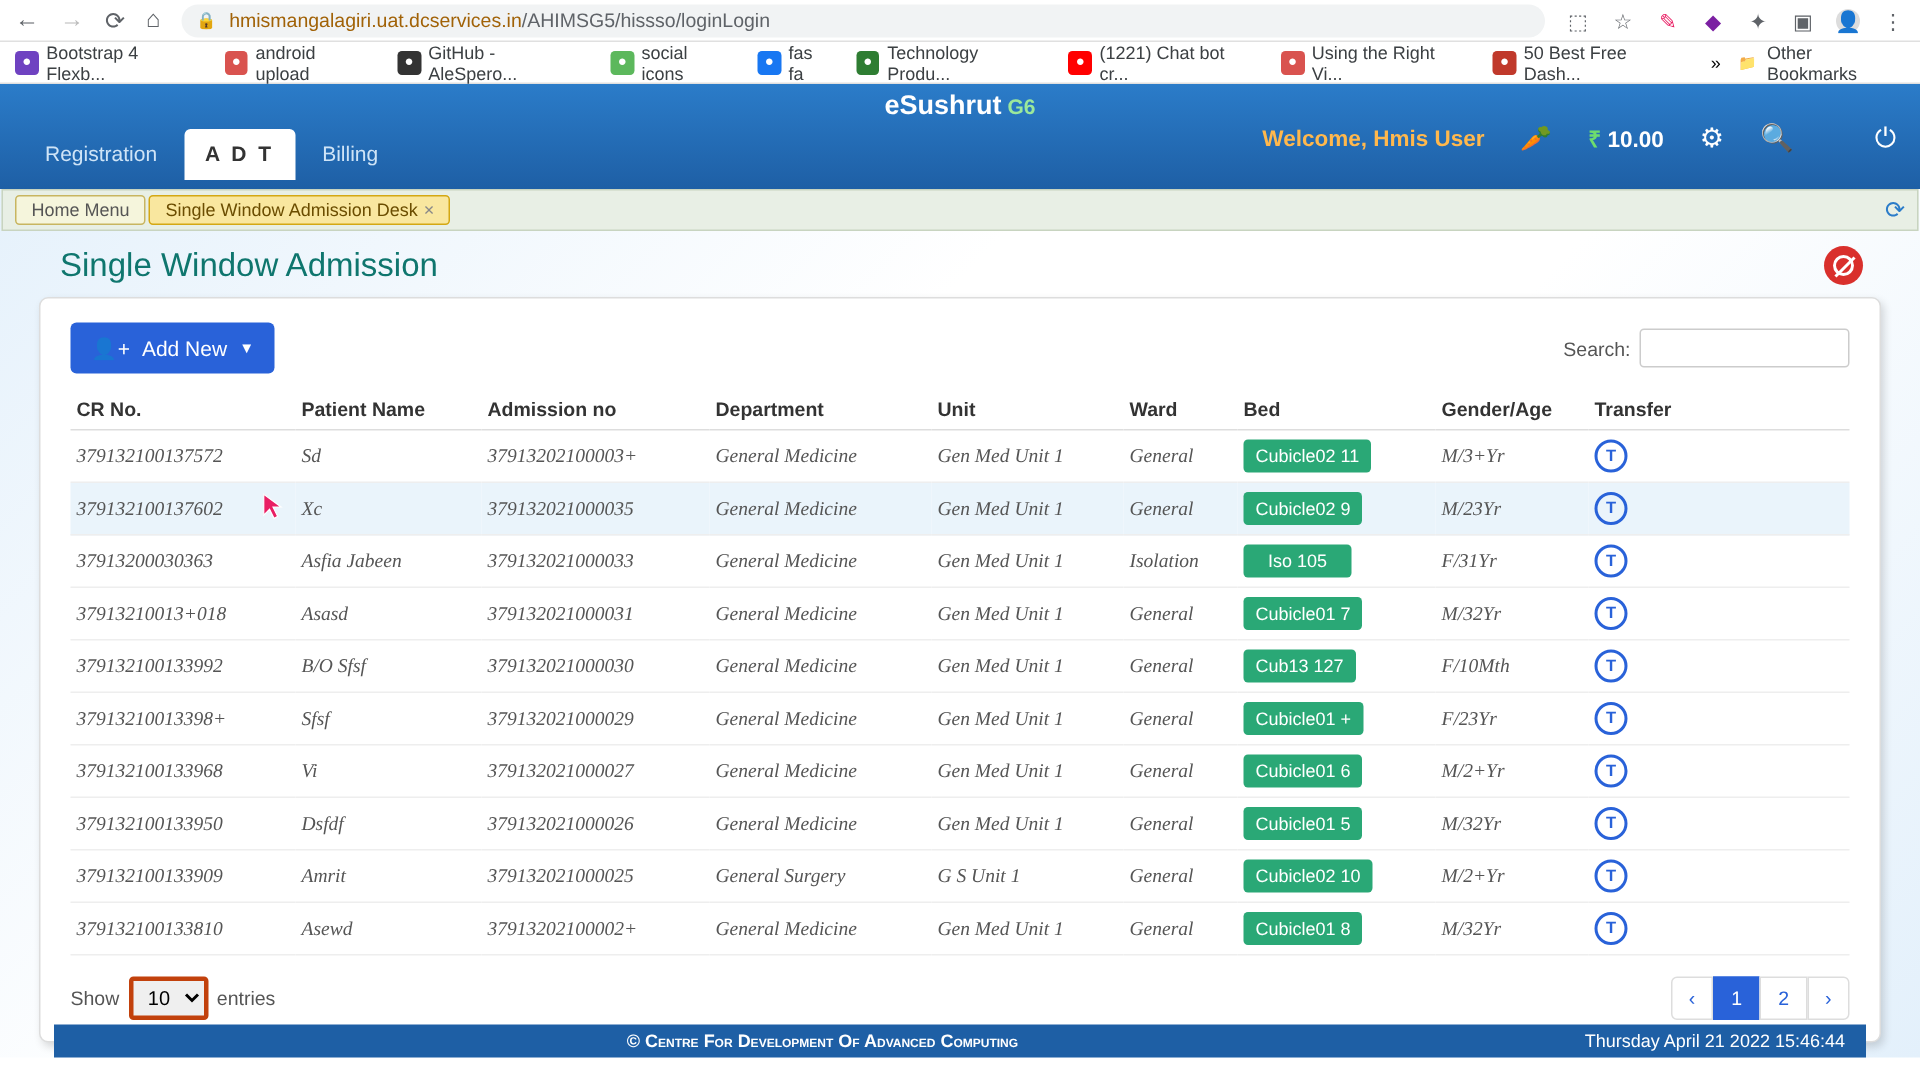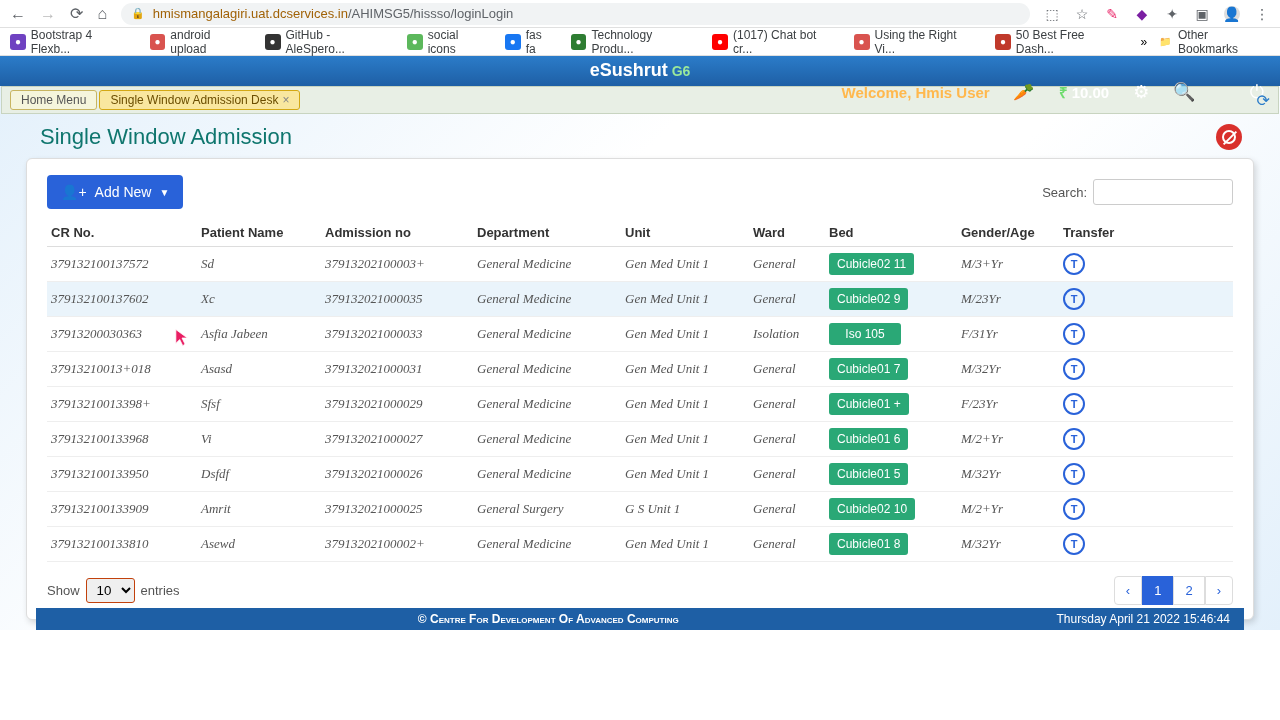--- a/index.html
+++ b/index.html
@@ -63,21 +63,21 @@
 .search-wrap input { border: 1px solid #ccc; border-radius: 3px; height: 26px; width: 140px; padding: 0 6px; }
 
 table.data { width: 100%; border-collapse: collapse; font-size: 13px; }
 table.data th { text-align: left; padding: 6px 4px; color: #333; font-weight: bold; border-bottom: 1px solid #ddd; }
 table.data td { padding: 6px 4px; border-bottom: 1px solid #eee; color: #555; font-family: Georgia, serif; font-style: italic; }
 table.data tr.hover-row td { background: #eaf4fb; }
 .bed-badge { background: #2aa876; color: #fff; padding: 4px 8px; border-radius: 3px; font-style: normal; font-family: Arial; display: inline-block; min-width: 72px; text-align: center; font-size: 12px; }
 .transfer-btn { width: 22px; height: 22px; border: 2px solid #2962d9; border-radius: 50%; display: inline-flex; align-items: center; justify-content: center; color: #2962d9; font-size: 11px; font-weight: bold; font-style: normal; font-family: Arial; cursor: pointer; }
 
 .table-footer { display: flex; align-items: center; margin-top: 14px; font-size: 13px; color: #555; }
-.show-select { border: 1px solid #c2410c; border-radius: 3px; padding: 3px 6px; margin: 0 6px; }
+.show-select { border: 3px solid #c2410c; border-radius: 3px; padding: 3px 6px; margin: 0 6px; }
 .pagination { margin-left: auto; display: flex; }
 .page-btn { border: 1px solid #ddd; padding: 6px 11px; color: #2962d9; background: #fff; cursor: pointer; font-size: 13px; }
 .page-btn.active { background: #2962d9; color: #fff; border-color: #2962d9; }
 .page-btn:first-child { border-radius: 4px 0 0 4px; }
 .page-btn:last-child { border-radius: 0 4px 4px 0; }
 
 .footer-bar { background: #1e5fa5; color: #fff; text-align: center; padding: 4px; font-size: 12px; position: absolute; bottom: 0; left: 36px; right: 36px; display: flex; align-items: center; }
 .footer-bar .center { flex: 1; }
 .footer-bar .time { padding-right: 10px; }
 
@@ -136,21 +136,21 @@
     <span class="bookmark">
       <span class="bm-icon" style="background:#1877f2;color:#fff">●</span>
       <span>fas fa</span>
     </span>
     <span class="bookmark">
       <span class="bm-icon" style="background:#2e7d32;color:#fff">●</span>
       <span>Technology Produ...</span>
     </span>
     <span class="bookmark">
       <span class="bm-icon" style="background:#ff0000;color:#fff">●</span>
-      <span>(1017) Chat bot cr...</span>
+      <span>(1221) Chat bot cr...</span>
     </span>
     <span class="bookmark">
       <span class="bm-icon" style="background:#d9534f;color:#fff">●</span>
       <span>Using the Right Vi...</span>
     </span>
     <span class="bookmark">
       <span class="bm-icon" style="background:#c0392b;color:#fff">●</span>
       <span>50 Best Free Dash...</span>
     </span>
     <div class="bookmarks-right">
@@ -167,20 +167,25 @@
         <span class="brand"><span>eSushrut</span><span class="g6">G6</span></span>
         <div class="header-right">
           <span class="welcome">Welcome, Hmis User</span>
           <span class="wallet">🥕</span>
           <span class="amount"><span class="rupee">₹</span> <span>10.00</span></span>
           <span class="hdr-icon">⚙</span>
           <span class="hdr-icon">🔍</span>
           <span class="hdr-icon" style="margin-left:30px">⏻</span>
         </div>
       </div>
+      <div class="main-tabs" id="main-tabs">
+          <div class="mtab">Registration</div>
+          <div class="mtab active">A D T</div>
+          <div class="mtab">Billing</div>
+        </div>
     </div>
 
     <div class="sub-bar">
       <span class="sub-tab">Home Menu</span>
       <span class="sub-tab active"><span>Single Window Admission Desk</span><span class="close">×</span></span>
       <span class="refresh-right">⟳</span>
     </div>
 
     <div class="page-wrap">
       <div class="page-title-wrap">
@@ -253,20 +258,31 @@
               </tr>
               <tr>
     <td>37913210013+018</td>
     <td>Asasd</td>
     <td>379132021000031</td>
     <td>General Medicine</td>
     <td>Gen Med Unit 1</td>
     <td>General</td>
     <td><span class="bed-badge">Cubicle01 7</span></td>
     <td>M/32Yr</td>
+    <td><span class="transfer-btn">T</span></td>
+              </tr>
+              <tr>
+    <td>379132100133992</td>
+    <td>B/O Sfsf</td>
+    <td>379132021000030</td>
+    <td>General Medicine</td>
+    <td>Gen Med Unit 1</td>
+    <td>General</td>
+    <td><span class="bed-badge">Cub13 127</span></td>
+    <td>F/10Mth</td>
     <td><span class="transfer-btn">T</span></td>
               </tr>
               <tr>
     <td>37913210013398+</td>
     <td>Sfsf</td>
     <td>379132021000029</td>
     <td>General Medicine</td>
     <td>Gen Med Unit 1</td>
     <td>General</td>
     <td><span class="bed-badge">Cubicle01 +</span></td>

